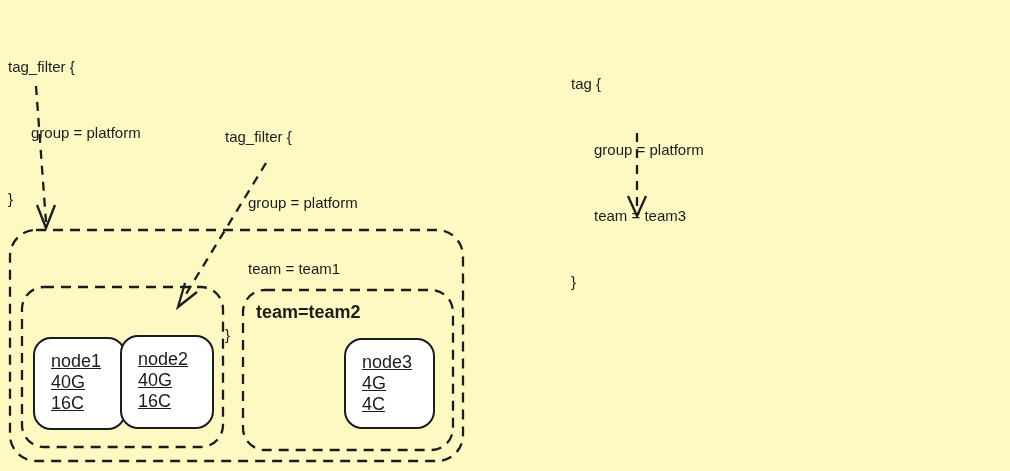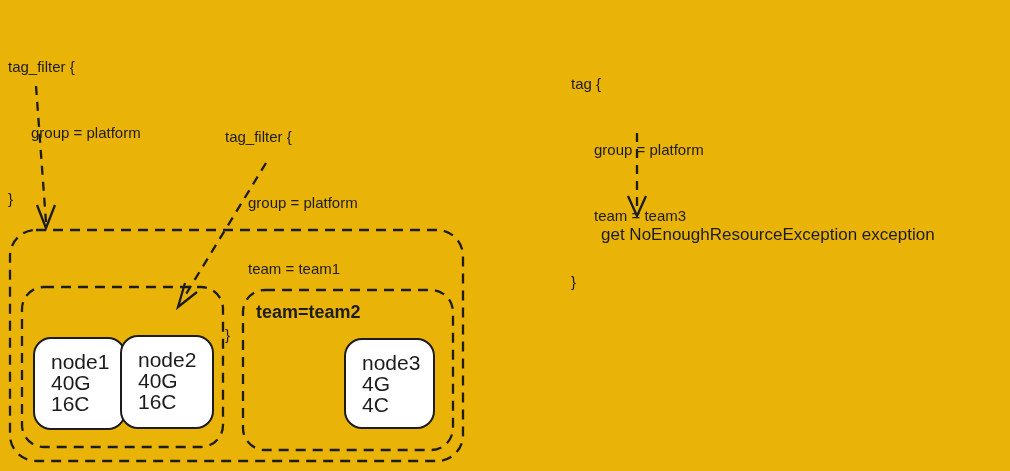--- a/index.html
+++ b/index.html
@@ -4,21 +4,21 @@
 <style>
   html, body {
     margin: 0;
     padding: 0;
     background: #ffffff;
   }
   .canvas {
     position: relative;
     width: 1010px;
     height: 471px;
-    background: #eab308;
+    background: #fef9c3;
     font-family: "Liberation Sans", sans-serif;
     color: #1c1c1c;
     overflow: hidden;
   }
   .overlay-svg {
     position: absolute;
     left: 0;
     top: 0;
     width: 1010px;
     height: 471px;
@@ -37,22 +37,23 @@
     line-height: 20px;
     white-space: nowrap;
   }
   .node-box {
     position: absolute;
     border: 2.5px solid #1c1c1c;
     border-radius: 18px;
     box-sizing: border-box;
     background: #ffffff;
     padding: 12px 8px 0 16px;
-    font-size: 21px;
+    font-size: 18px;
     line-height: 21px;
+    text-decoration: underline;
   }
   .exception-text {
     position: absolute;
     font-size: 17px;
     line-height: 20px;
     white-space: nowrap;
   }
 </style>
 </head>
 <body>
@@ -114,15 +115,14 @@
     <div>40G</div>
     <div>16C</div>
   </div>
 
   <div class="node-box" style="left:344px; top:338px; width:91px; height:91px;">
     <div>node3</div>
     <div>4G</div>
     <div>4C</div>
   </div>
 
-  <div class="exception-text" style="left:601px; top:225px;">get NoEnoughResourceException exception</div>
 
 </div>
 
 </body></html>

